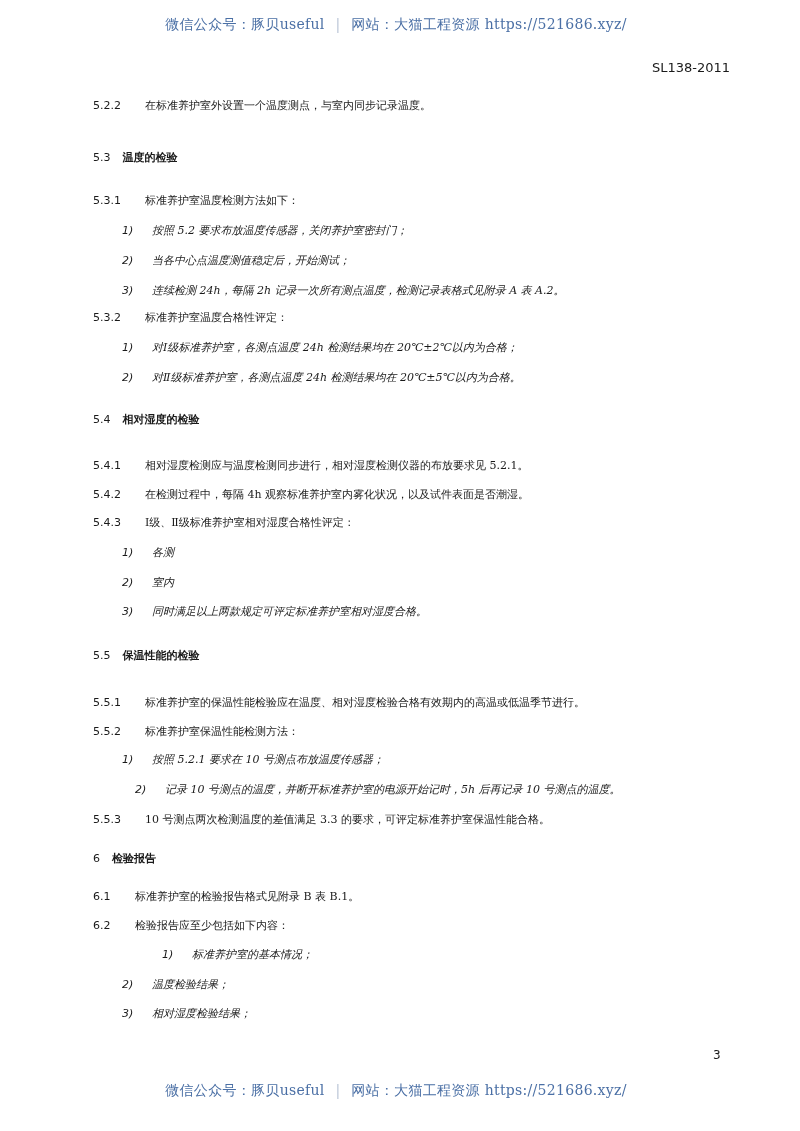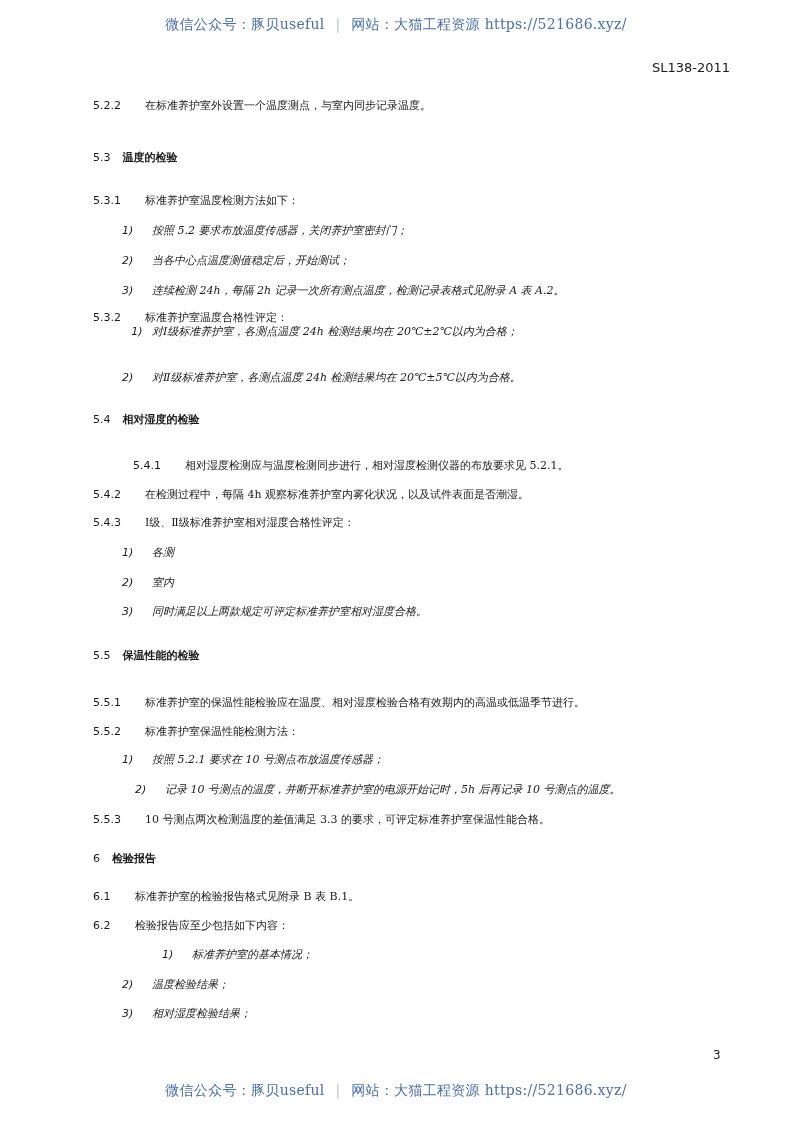--- a/index.html
+++ b/index.html
@@ -35,24 +35,24 @@
 <div class="std-code">SL138-2011</div>
 
 <div id="content">
     <div class="line clause" style="top: 98px;"><span class="num">5.2.2</span><span class="text">在标准养护室外设置一个温度测点，与室内同步记录温度。</span></div>
     <div class="line heading" style="top: 150px;"><span class="num">5.3</span><span class="text">温度的检验</span></div>
     <div class="line clause" style="top: 193px;"><span class="num">5.3.1</span><span class="text">标准养护室温度检测方法如下：</span></div>
     <div class="line item" style="top: 223px;"><span class="num">1)</span><span class="text">按照 5.2 要求布放温度传感器，关闭养护室密封门；</span></div>
     <div class="line item" style="top: 253px;"><span class="num">2)</span><span class="text">当各中心点温度测值稳定后，开始测试；</span></div>
     <div class="line item" style="top: 283px;"><span class="num">3)</span><span class="text">连续检测 24h，每隔 2h 记录一次所有测点温度，检测记录表格式见附录 A 表 A.2。</span></div>
     <div class="line clause" style="top: 310px;"><span class="num">5.3.2</span><span class="text">标准养护室温度合格性评定：</span></div>
-    <div class="line item" style="top: 324px; text-align: center;"><span class="num">1)</span><span class="text">对Ⅰ级标准养护室，各测点温度 24h 检测结果均在 20℃±2℃以内为合格；</span></div>
+    <div class="line item" style="top: 340px;"><span class="num">1)</span><span class="text">对Ⅰ级标准养护室，各测点温度 24h 检测结果均在 20℃±2℃以内为合格；</span></div>
     <div class="line item" style="top: 370px;"><span class="num">2)</span><span class="text">对Ⅱ级标准养护室，各测点温度 24h 检测结果均在 20℃±5℃以内为合格。</span></div>
     <div class="line heading" style="top: 412px;"><span class="num">5.4</span><span class="text">相对湿度的检验</span></div>
-    <div class="line clause" style="top: 458px; margin-left: 40px;"><span class="num">5.4.1</span><span class="text">相对湿度检测应与温度检测同步进行，相对湿度检测仪器的布放要求见 5.2.1。</span></div>
+    <div class="line clause" style="top: 458px;"><span class="num">5.4.1</span><span class="text">相对湿度检测应与温度检测同步进行，相对湿度检测仪器的布放要求见 5.2.1。</span></div>
     <div class="line clause" style="top: 487px;"><span class="num">5.4.2</span><span class="text">在检测过程中，每隔 4h 观察标准养护室内雾化状况，以及试件表面是否潮湿。</span></div>
     <div class="line clause" style="top: 515px;"><span class="num">5.4.3</span><span class="text">Ⅰ级、Ⅱ级标准养护室相对湿度合格性评定：</span></div>
     <div class="line item" style="top: 545px;"><span class="num">1)</span><span class="text">各测</span></div>
     <div class="line item" style="top: 575px;"><span class="num">2)</span><span class="text">室内</span></div>
     <div class="line item" style="top: 604px;"><span class="num">3)</span><span class="text">同时满足以上两款规定可评定标准养护室相对湿度合格。</span></div>
     <div class="line heading" style="top: 648px; text-align: right;"><span class="num">5.5</span><span class="text">保温性能的检验</span></div>
     <div class="line clause" style="top: 695px;"><span class="num">5.5.1</span><span class="text">标准养护室的保温性能检验应在温度、相对湿度检验合格有效期内的高温或低温季节进行。</span></div>
     <div class="line clause" style="top: 724px;"><span class="num">5.5.2</span><span class="text">标准养护室保温性能检测方法：</span></div>
     <div class="line item" style="top: 752px;"><span class="num">1)</span><span class="text">按照 5.2.1 要求在 10 号测点布放温度传感器；</span></div>
     <div class="line item" style="top: 782px; margin-left: 13px;"><span class="num">2)</span><span class="text">记录 10 号测点的温度，并断开标准养护室的电源开始记时，5h 后再记录 10 号测点的温度。</span></div>

